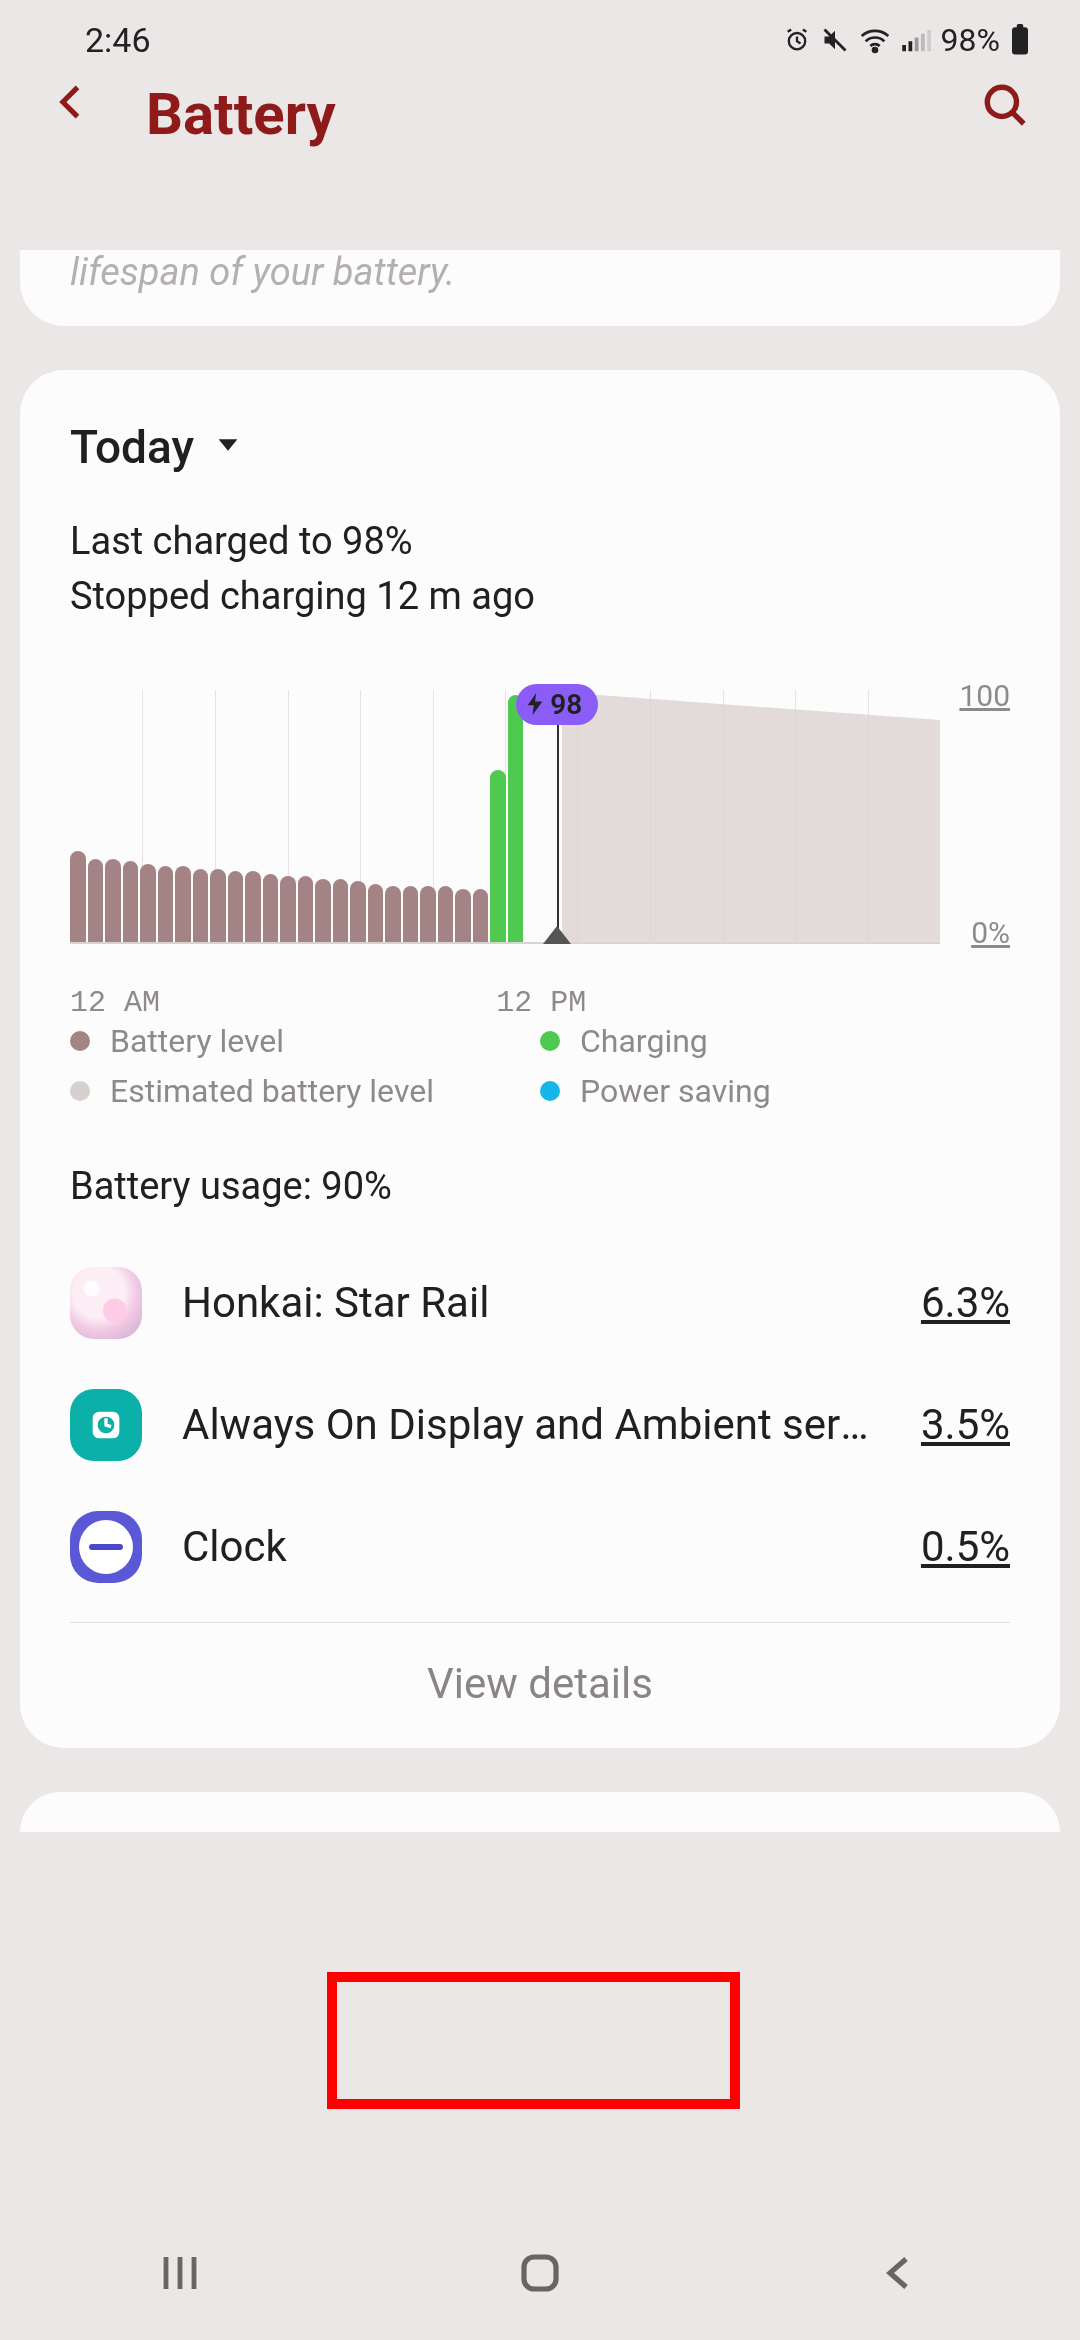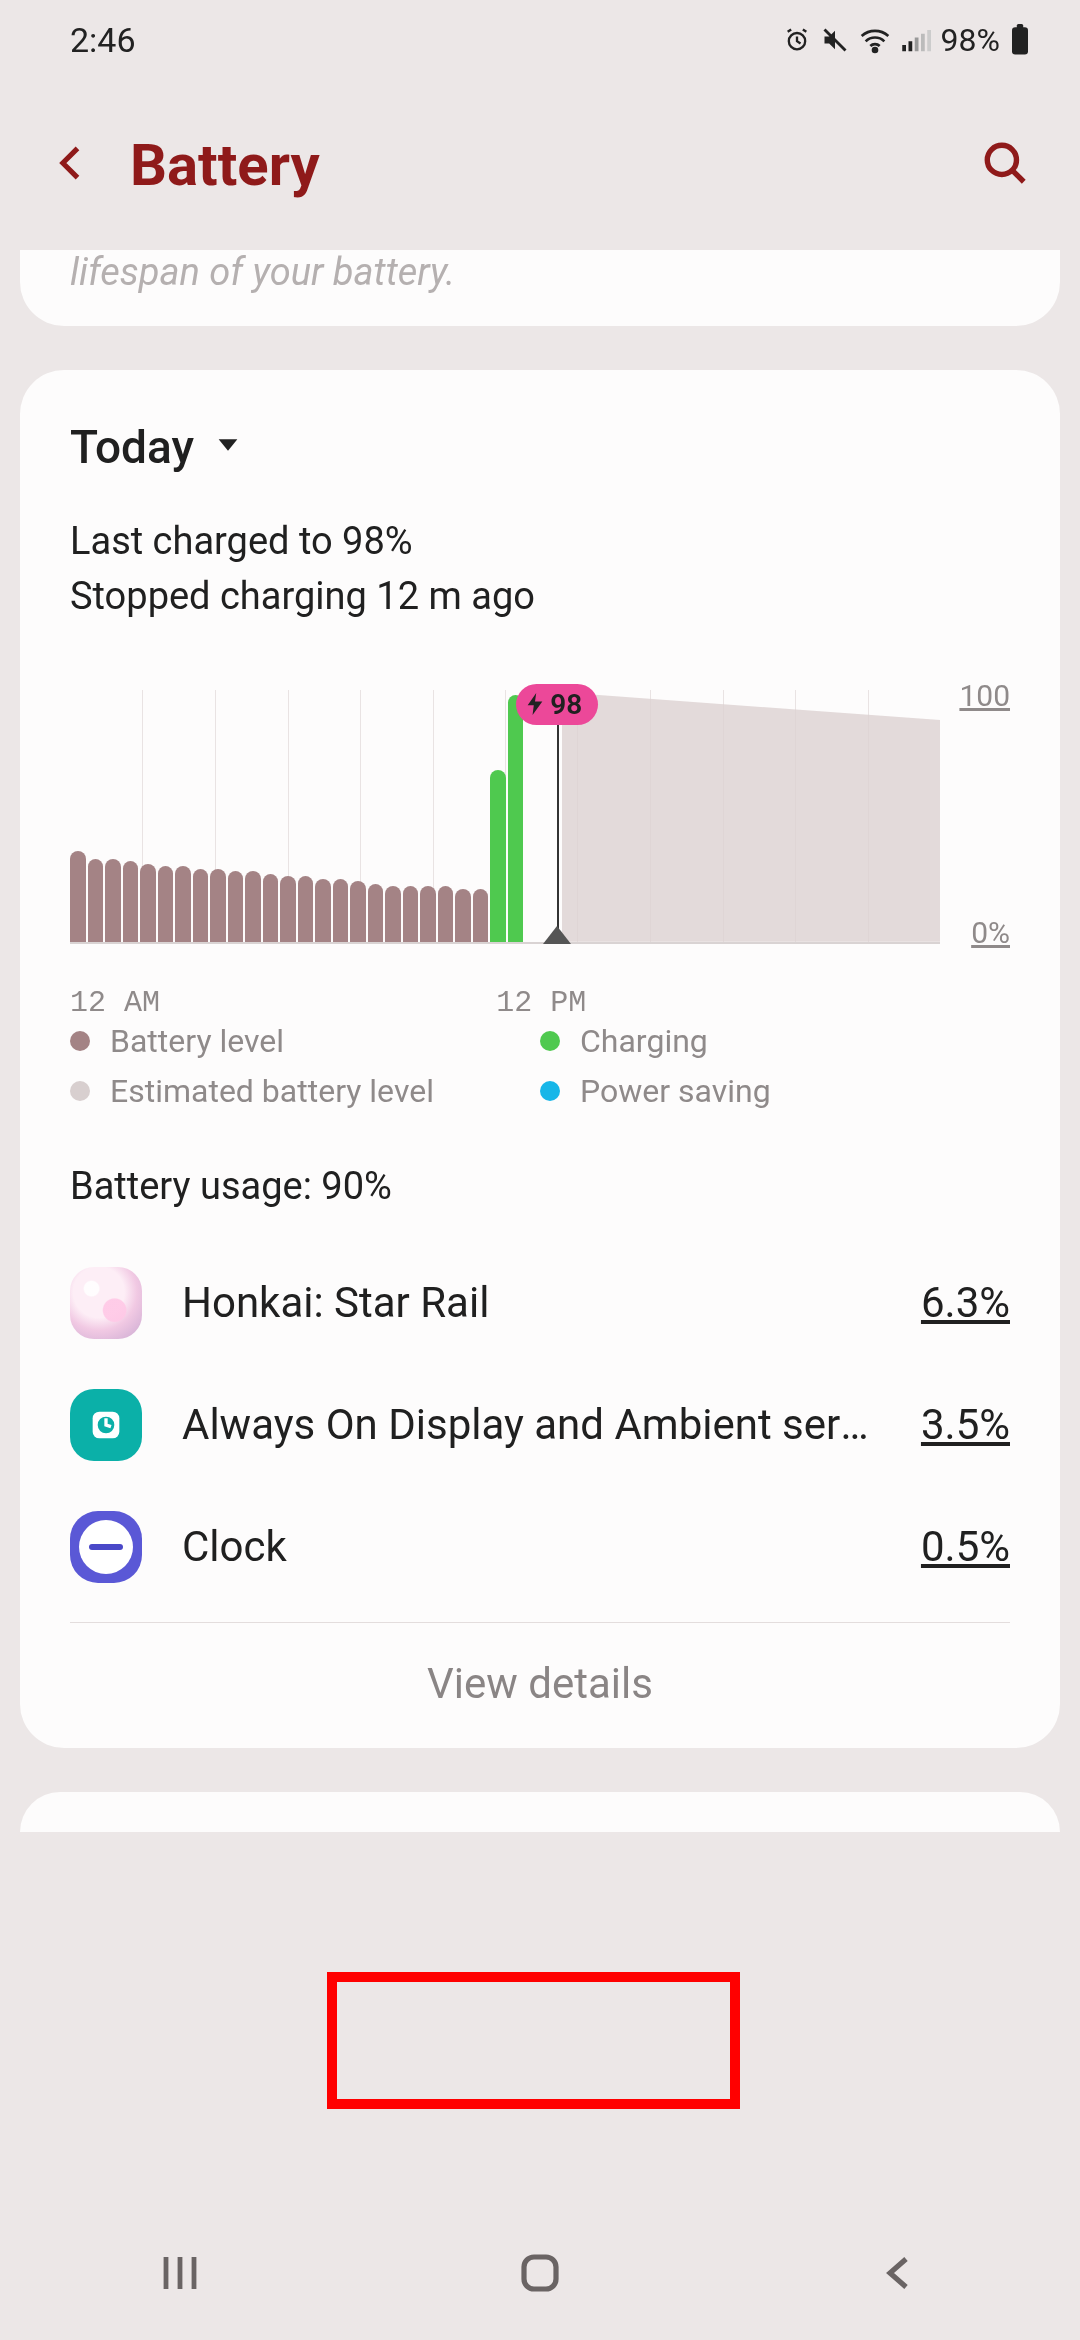--- a/index.html
+++ b/index.html
@@ -13,33 +13,34 @@
   }
 
   
   .status-bar {
     height: 80px;
     display: flex;
     justify-content: space-between;
     align-items: center;
     padding: 0 50px 0 70px;
     font-size: 32px;
+    margin-left: 15px;
   }
   .status-left { font-size: 34px; color: #222; }
   .status-right { display: flex; align-items: center; gap: 10px; color: #222; }
   .status-right .pct { font-size: 32px; }
   .ico { display: inline-flex; }
 
   
   .header {
     height: 170px;
     display: flex;
-    align-items: center;
+    align-items: flex-start;
     padding: 0 50px;
-    gap: 24px;
+    gap: 40px;
   }
   .back-btn svg { width: 44px; height: 44px; }
   .title {
     font-size: 58px;
     font-weight: 700;
     flex: 1;
     margin-left: 12px;
   }
   .search-btn svg { width: 50px; height: 50px; }
 
@@ -100,21 +101,21 @@
   .bar {
     width: 15.5px;
     border-radius: 8px 8px 0 0;
   }
   .bar.brown { background: #a48385; }
   .bar.green { background: #4fc94f; }
   .badge {
     position: absolute;
     transform: translateX(-50%);
     top: -6px;
-    background: #ec4899;
+    background: #8b5cf6;
     border-radius: 24px;
     padding: 4px 16px 4px 10px;
     display: flex; align-items: center; gap: 6px;
     font-size: 28px; font-weight: 600;
   }
   .marker-tri {
     position: absolute;
     bottom: -2px;
     width: 0; height: 0;
     border-left: 14px solid transparent;

